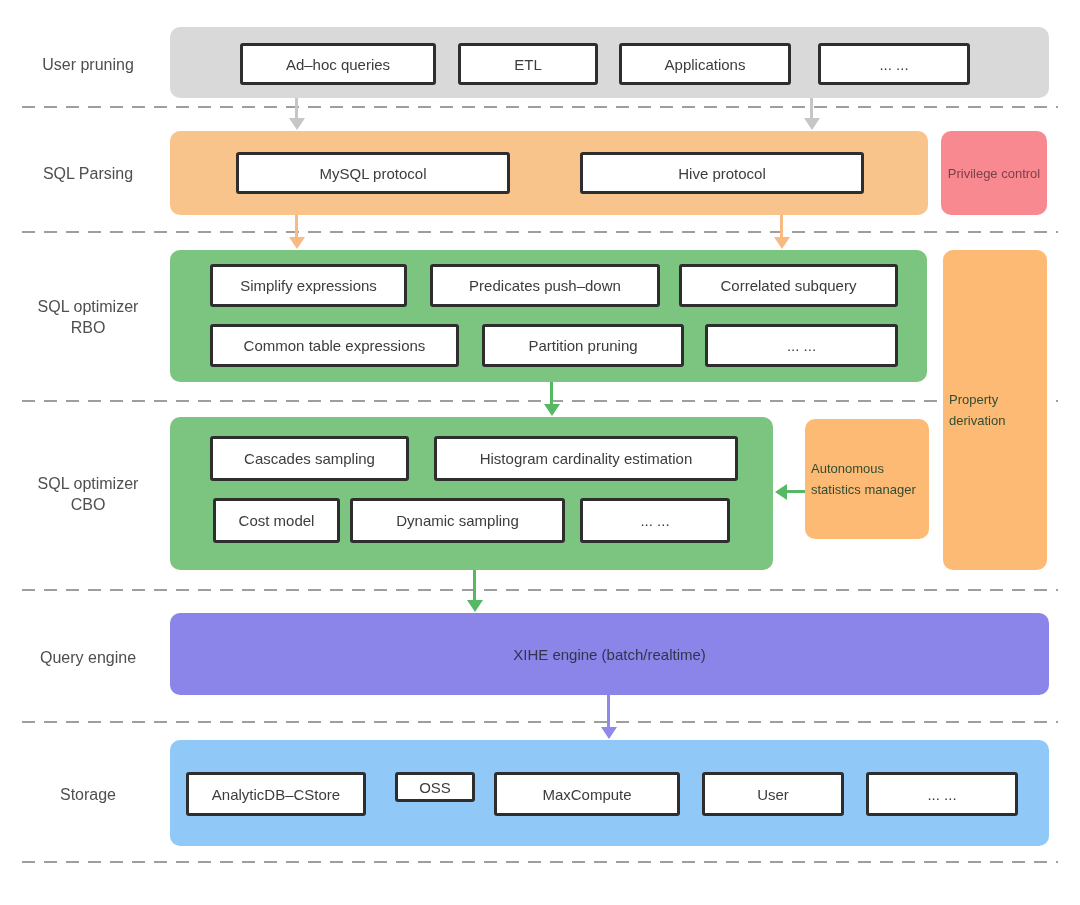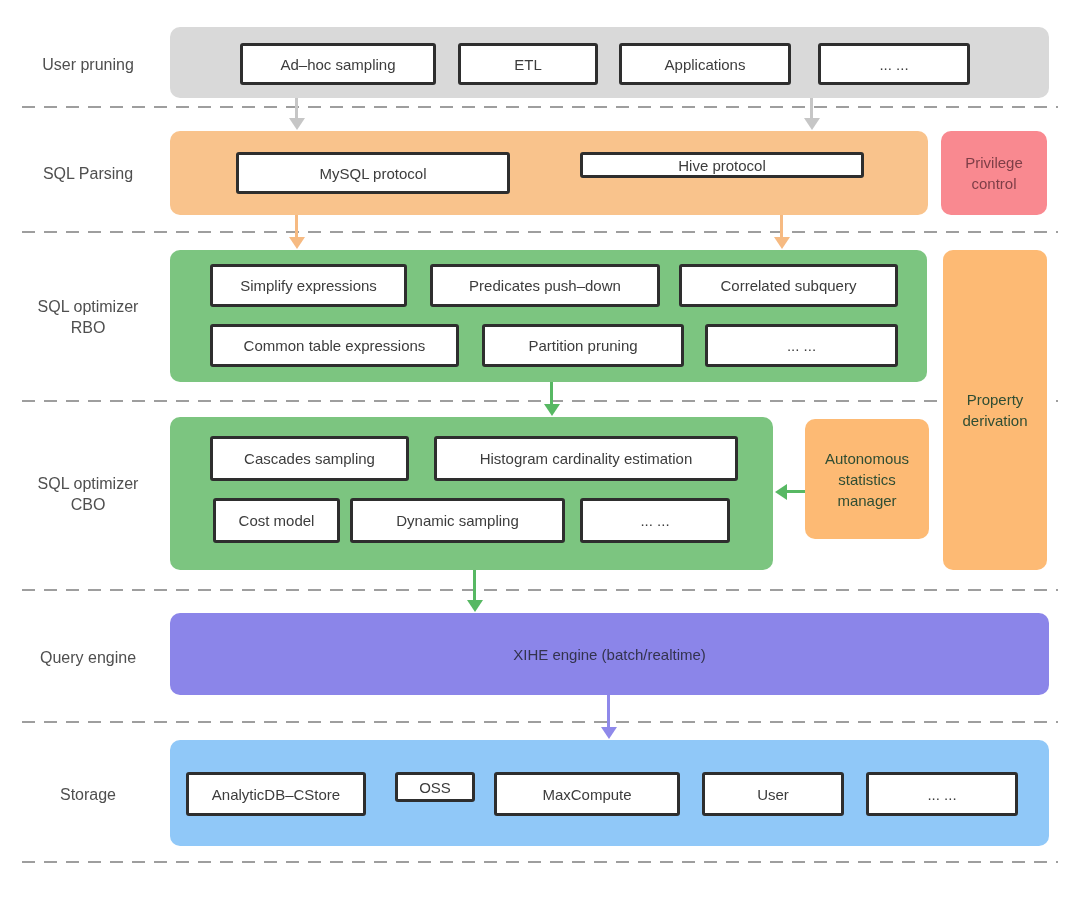--- a/index.html
+++ b/index.html
@@ -17,21 +17,21 @@
     position:absolute;background:#ffffff;border:3px solid #2e2e2e;border-radius:3px;
     display:flex;align-items:center;justify-content:center;
     font-size:15px;color:#3c3c3c;box-sizing:border-box;white-space:nowrap;
   }
   .rowlabel{
     position:absolute;left:5px;width:166px;text-align:center;
     font-size:16px;color:#4f4f4f;line-height:21px;
   }
   .sidebox{
     position:absolute;border-radius:10px;display:flex;align-items:center;justify-content:center;
-    text-align:center;font-size:15px;line-height:21px;padding:12px;box-sizing:border-box;
+    font-size:13px;line-height:21px;padding:6px;box-sizing:border-box;
   }
   .sidebox.pink{background:#f98990;color:#7e3e47;}
   .sidebox.green{background:#fdba74;color:#2f4d33;}
   .engine-text{
     position:absolute;left:170px;top:613px;width:879px;height:82px;
     display:flex;align-items:center;justify-content:center;
     font-size:15px;color:#33334e;
   }
   .dash{
     position:absolute;left:22px;width:1036px;height:2px;
@@ -77,28 +77,28 @@
     <div>RBO</div>
   </div>
   <div class="rowlabel" style="top:473px">
     <div>SQL optimizer</div>
     <div>CBO</div>
   </div>
   <div class="rowlabel" style="top:647px">Query engine</div>
   <div class="rowlabel" style="top:784px">Storage</div>
 
   <div class="band gray" style="left:170px;top:27px;width:879px;height:71px"></div>
-  <div class="wbox" style="left:240px;top:43px;width:196px;height:42px">Ad–hoc sampling</div>
+  <div class="wbox" style="left:240px;top:43px;width:196px;height:42px">Ad–hoc queries</div>
   <div class="wbox" style="left:458px;top:43px;width:140px;height:42px">ETL</div>
   <div class="wbox" style="left:619px;top:43px;width:172px;height:42px">Applications</div>
   <div class="wbox" style="left:818px;top:43px;width:152px;height:42px">... ...</div>
 
   <div class="band orange" style="left:170px;top:131px;width:758px;height:84px"></div>
   <div class="wbox" style="left:236px;top:152px;width:274px;height:42px">MySQL protocol</div>
-  <div class="wbox" style="left:580px;top:152px;width:284px;height:26px">Hive protocol</div>
+  <div class="wbox" style="left:580px;top:152px;width:284px;height:42px">Hive protocol</div>
   <div class="sidebox pink" style="left:941px;top:131px;width:106px;height:84px">Privilege control</div>
 
   <div class="band green" style="left:170px;top:250px;width:757px;height:132px"></div>
   <div class="wbox" style="left:210px;top:264px;width:197px;height:43px">Simplify expressions</div>
   <div class="wbox" style="left:430px;top:264px;width:230px;height:43px">Predicates push–down</div>
   <div class="wbox" style="left:679px;top:264px;width:219px;height:43px">Correlated subquery</div>
   <div class="wbox" style="left:210px;top:324px;width:249px;height:43px">Common table expressions</div>
   <div class="wbox" style="left:482px;top:324px;width:202px;height:43px">Partition pruning</div>
   <div class="wbox" style="left:705px;top:324px;width:193px;height:43px">... ...</div>
 

